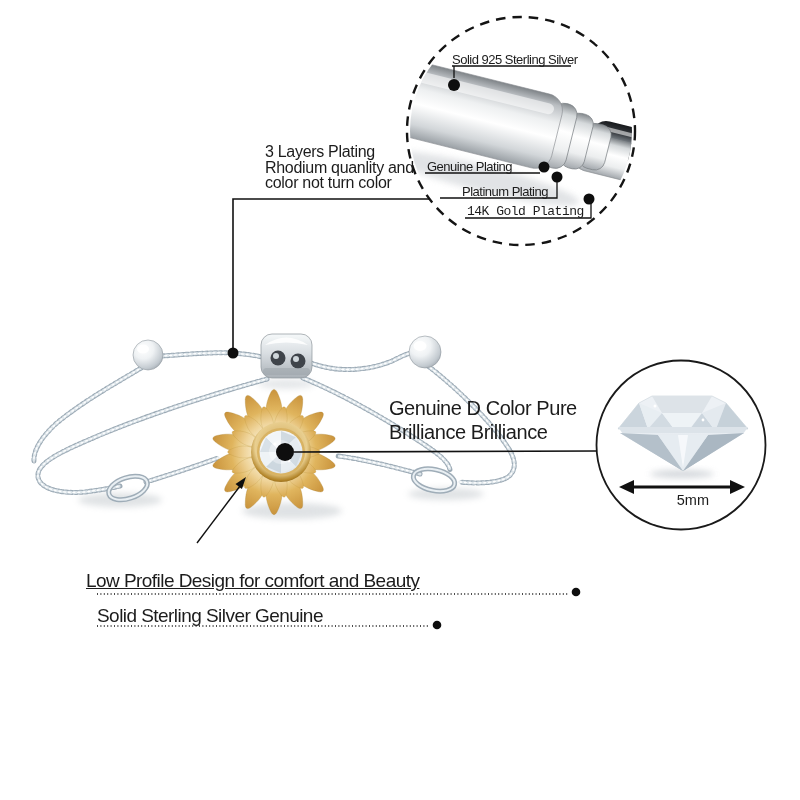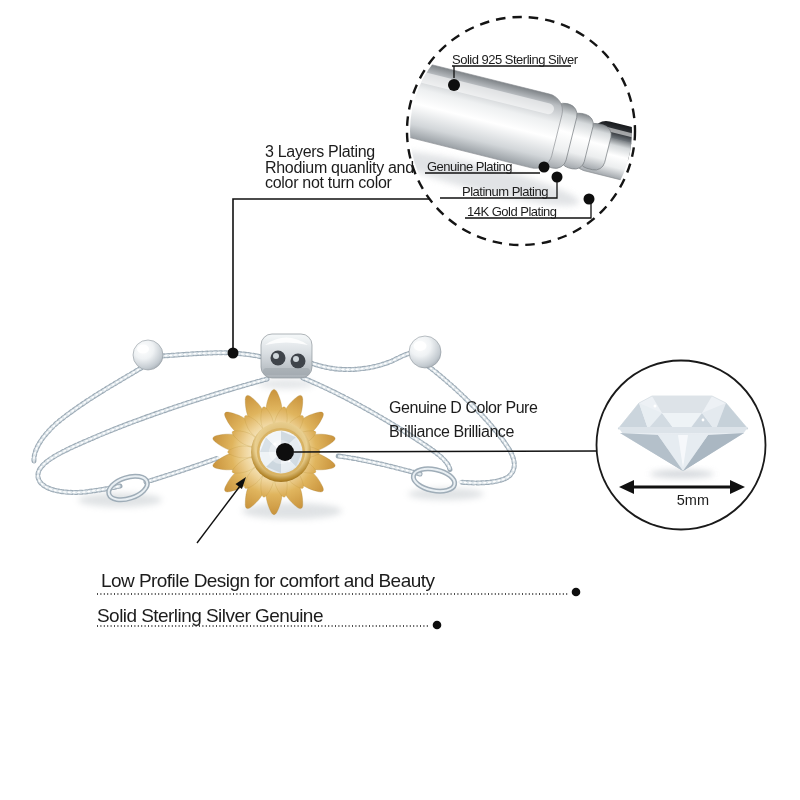--- a/index.html
+++ b/index.html
@@ -5,25 +5,25 @@
   html,body{margin:0;padding:0;background:#ffffff;}
   #canvas{position:relative;width:800px;height:800px;background:#ffffff;overflow:hidden;
           font-family:"Liberation Sans","DejaVu Sans",sans-serif;color:#1c1c1c;}
   #stage{position:absolute;left:0;top:0;}
   .txt{position:absolute;white-space:nowrap;color:#1c1c1c;}
   .note{left:265px;top:144px;font-size:16px;line-height:15.5px;letter-spacing:-0.3px;}
   .lbl{font-size:13px;line-height:12.5px;letter-spacing:-0.5px;}
   .lbl-material{left:452px;top:54px;}
   .lbl-rhodium{left:427px;top:161px;}
   .lbl-platinum{left:462px;top:186px;}
-  .lbl-gold{left:467px;top:206px;}
-  .stone-note{left:389px;top:396px;font-size:16px;line-height:24px;letter-spacing:-0.45px;}
+  .lbl-gold{left:467px;top:206px;font-family:Liberation Mono, monospace;}
+  .stone-note{left:389px;top:396px;font-size:20px;line-height:24px;letter-spacing:-0.45px;}
   .size-lbl{left:655px;top:492px;width:54px;text-align:right;font-size:14.5px;}
   .feature{font-size:19px;letter-spacing:-0.55px;}
-  .feature-1{left:101px;top:570px;}
+  .feature-1{left:86px;top:570px;text-decoration:underline;}
   .feature-2{left:97px;top:605px;}
 </style>
 </head>
 <body>
 
 <div id="canvas">
 
 <svg id="stage" width="800" height="800" viewBox="0 0 800 800">
   <defs>
     <filter id="soft" x="-60%" y="-60%" width="220%" height="220%">

